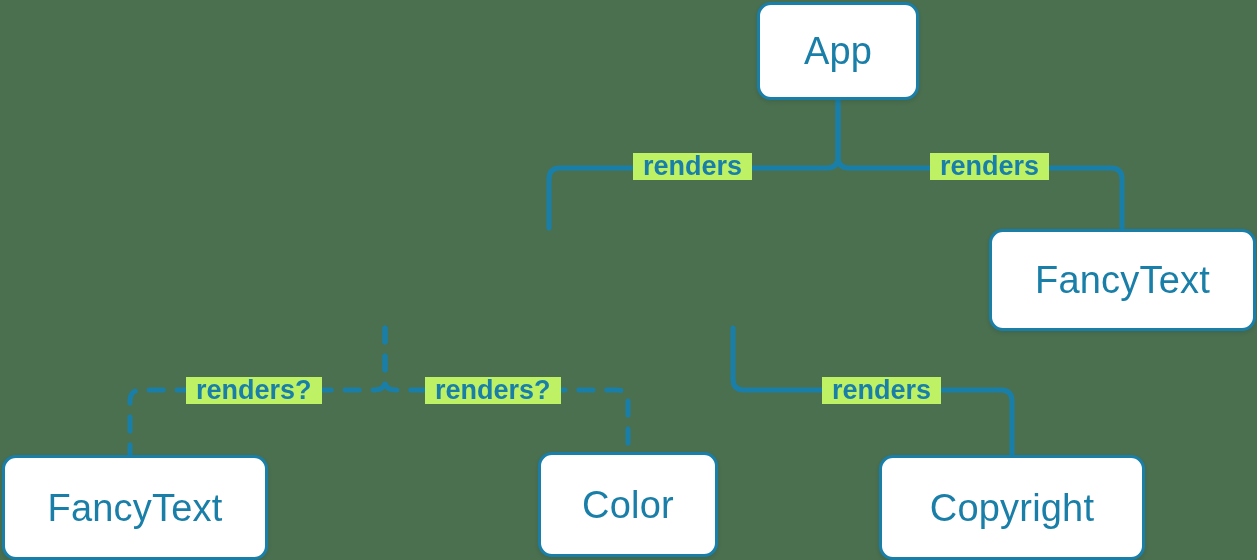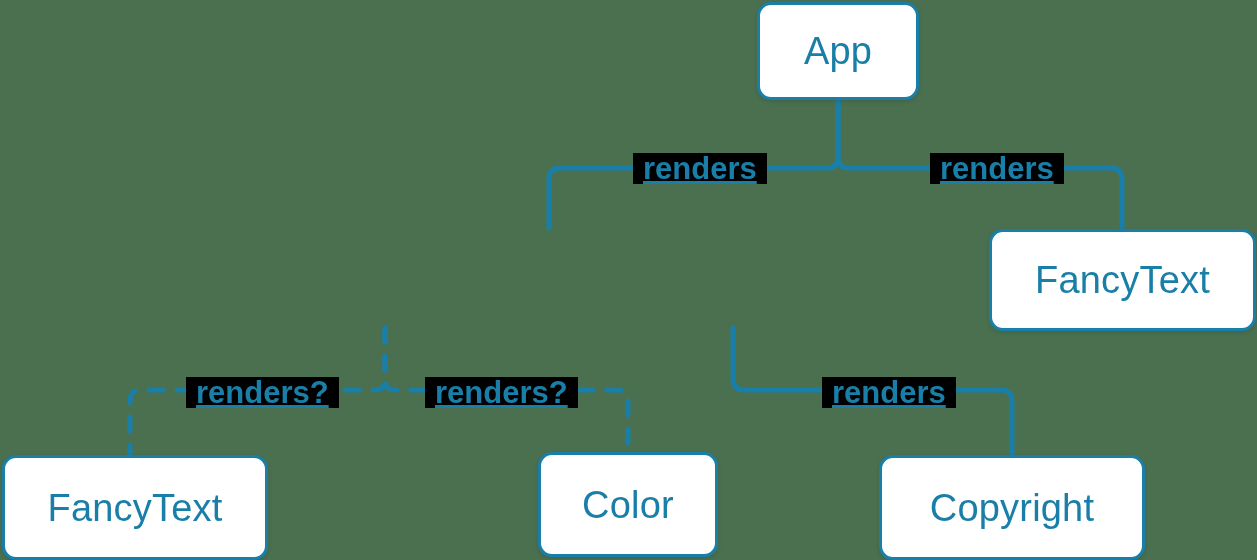--- a/index.html
+++ b/index.html
@@ -41,28 +41,27 @@
     box-shadow: 0 2px 4px rgba(0,0,0,0.10);
     z-index: 2;
   }
   .node-label {
     white-space: nowrap;
     line-height: 1;
   }
   .edge-label {
     position: absolute;
     color: #1a7fa8;
-    font-size: 31px;
+    font-size: 27px;
     font-weight: 600;
     white-space: nowrap;
-    background: #000000;
+    background: #bef264;
     padding: 0 10px;
     line-height: 1;
     z-index: 3;
-    text-decoration: underline;
   }
 
   
   #node-app            { left: 757px;  top: 2px;   width: 162px; height: 98px;  font-size: 38px; }
   #node-inspiration    { left: 334px;  top: 228px; width: 462px; height: 100px; font-size: 38px; }
   #node-fancytext-right{ left: 989px;  top: 229px; width: 267px; height: 102px; font-size: 38px; }
   #node-fancytext-left { left: 2px;    top: 455px; width: 266px; height: 105px; font-size: 38px; }
   #node-color          { left: 538px;  top: 452px; width: 180px; height: 105px; font-size: 38px; }
   #node-copyright      { left: 879px;  top: 455px; width: 266px; height: 105px; font-size: 38px; }
 

